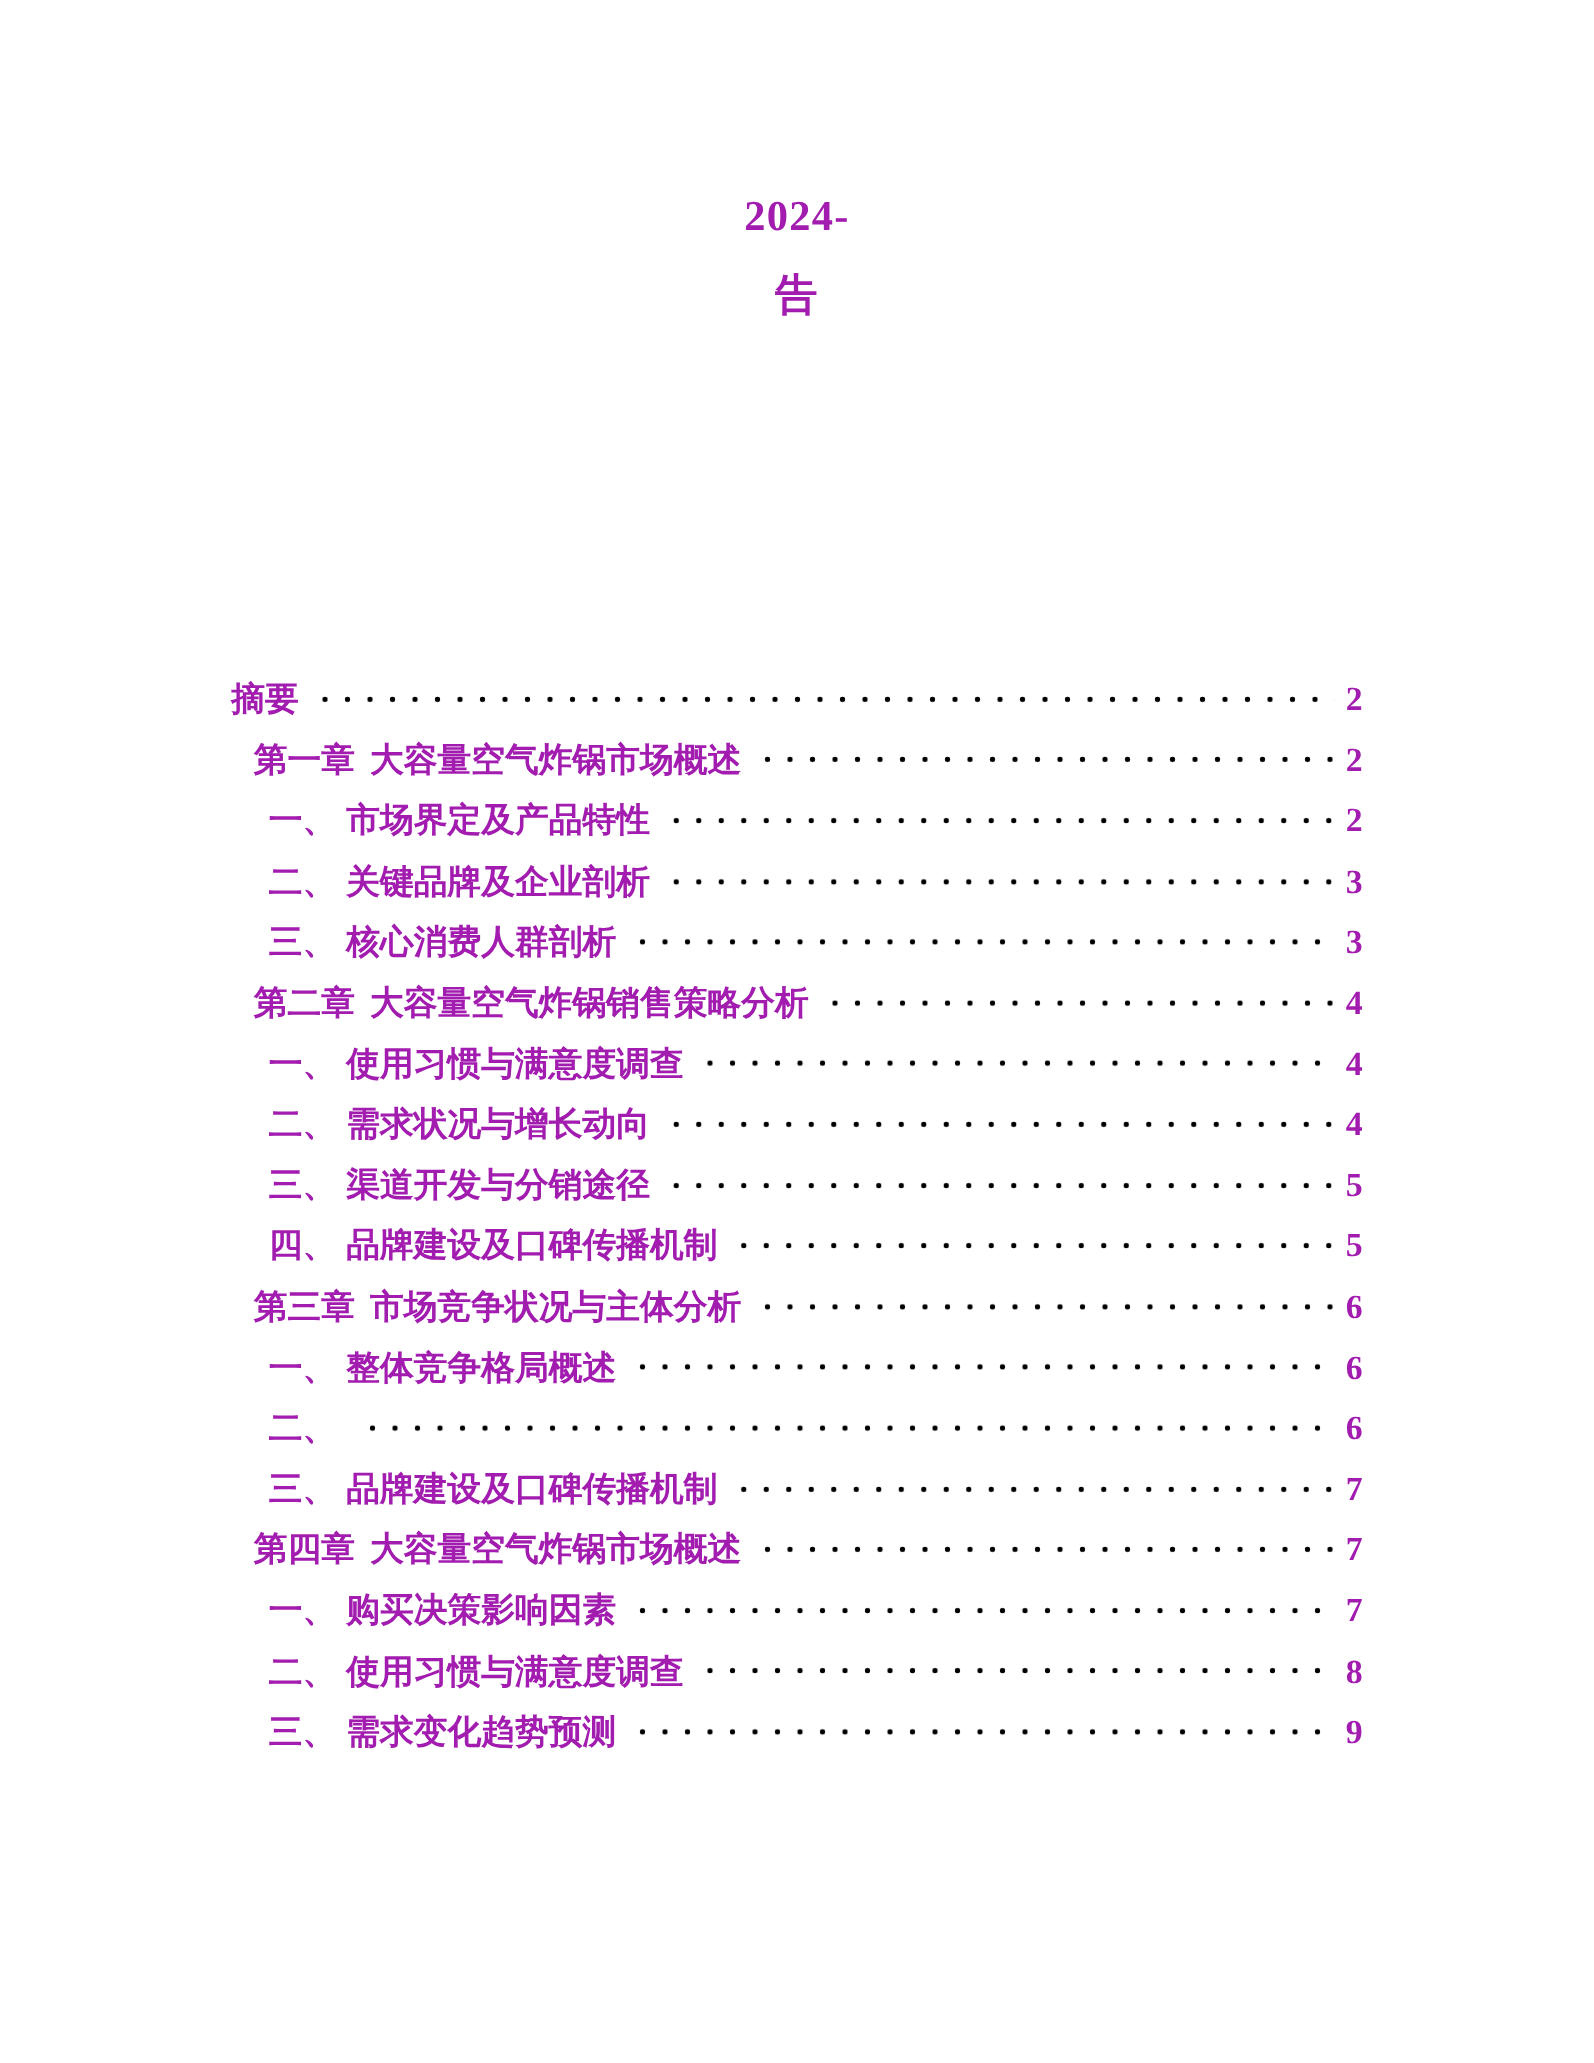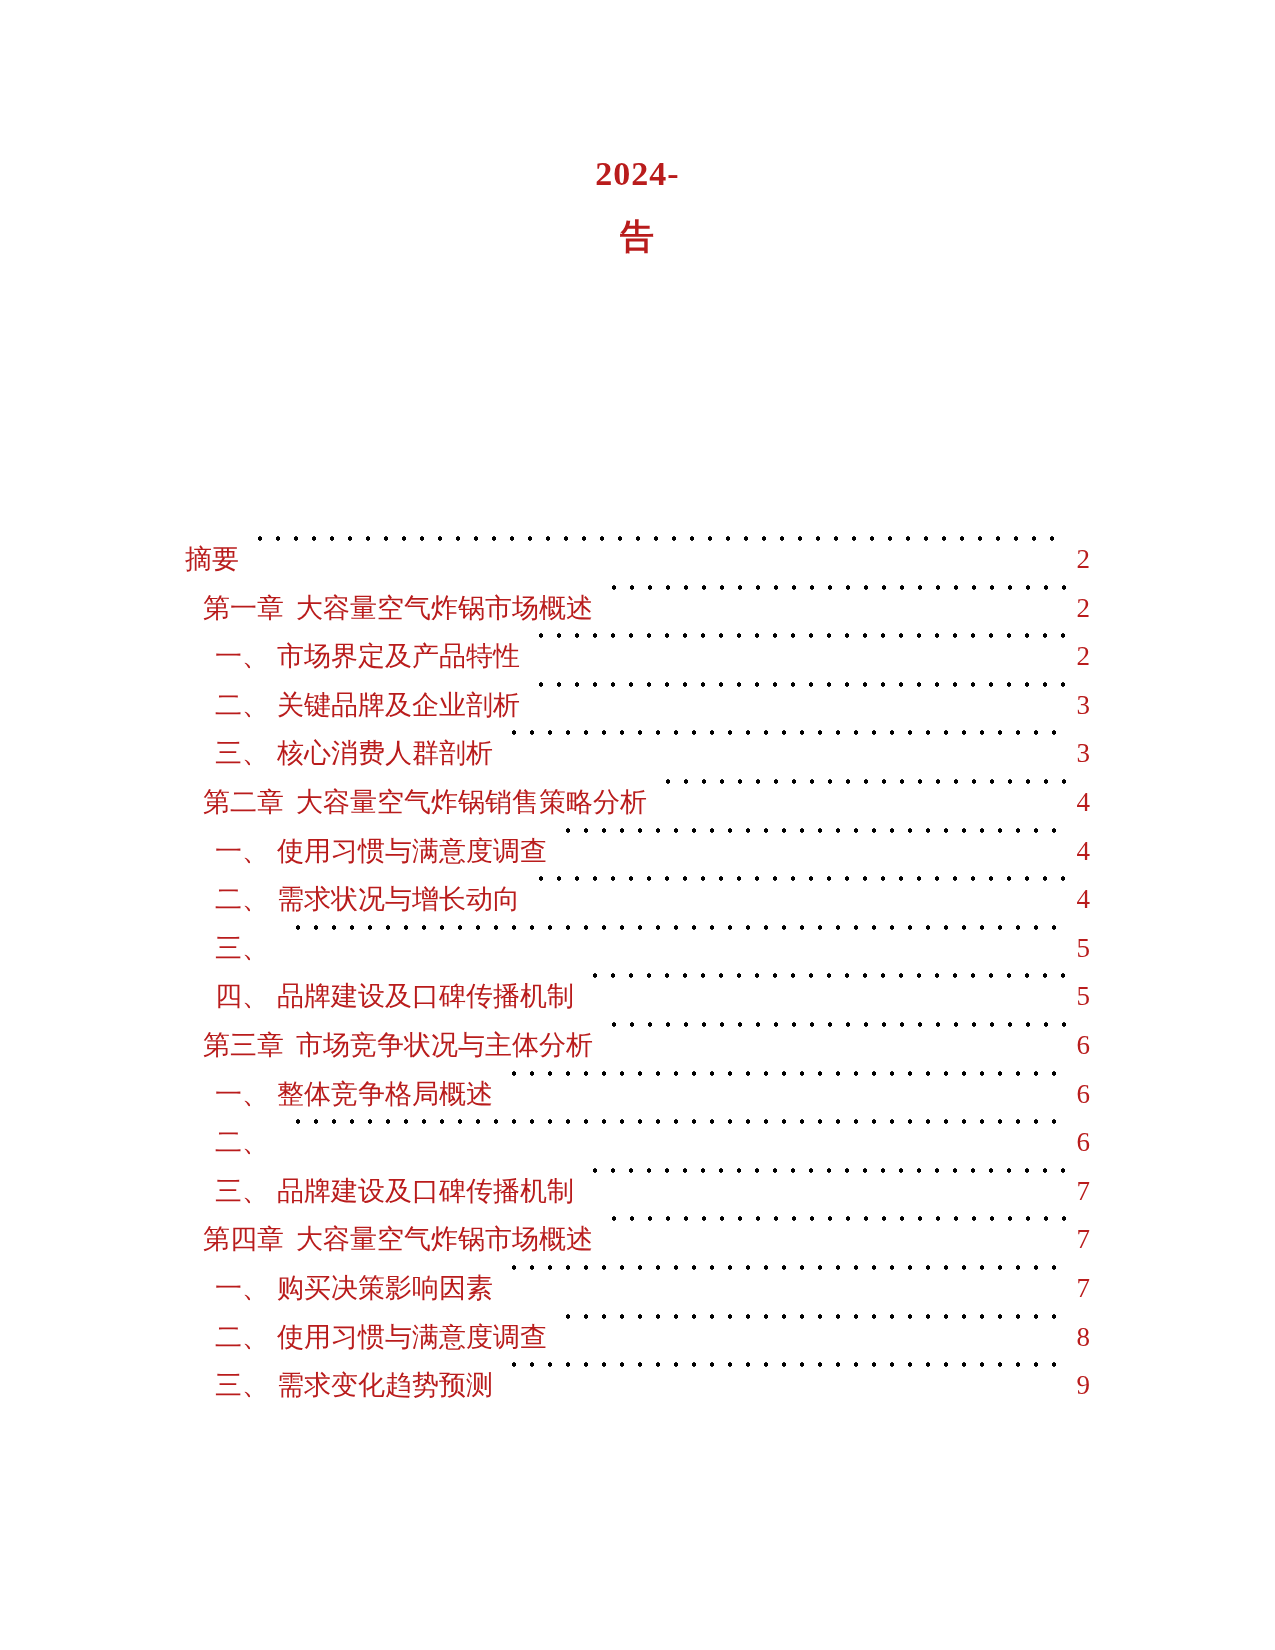--- a/index.html
+++ b/index.html
@@ -6,46 +6,46 @@
     margin: 0;
     padding: 0;
     background: #ffffff;
   }
   .page {
     position: relative;
     width: 1275px;
     height: 1650px;
     margin: 0 auto;
     background: #ffffff;
-    color: #b91c1c;
+    color: #a21caf;
     font-family: "Liberation Serif", serif;
     overflow: hidden;
   }
   .doc-title {
     margin: 142px auto 0;
     width: 920px;
     text-align: center;
     font-size: 34px;
     font-weight: bold;
     line-height: 63px;
     letter-spacing: 1px;
   }
   .doc-title .title-line {
     white-space: nowrap;
   }
   .toc {
     margin: 267px 185px 0 185px;
   }
   .toc-row {
     display: flex;
-    align-items: flex-start;
+    align-items: center;
     height: 48.6px;
     line-height: 48.6px;
     font-size: 27px;
-    font-weight: normal;
+    font-weight: bold;
     white-space: nowrap;
   }
   .toc-marker { flex: none; }
   .toc-row.chapter .toc-marker { min-width: 93px; margin-left: 18px; }
   .toc-row.sub .toc-marker { margin-left: 30px; min-width: 62px; }
   .toc-label { flex: none; }
   .leader {
     flex: 1 1 auto;
     height: 7px;
     margin: 0 4px 0 12px;
@@ -122,20 +122,21 @@
 
     <div class="toc-row sub">
       <span class="toc-marker">二、</span>
       <span class="toc-label">需求状况与增长动向</span>
       <span class="leader"></span>
       <span class="toc-page">4</span>
     </div>
 
     <div class="toc-row sub">
       <span class="toc-marker">三、</span>
+      <span class="toc-label">渠道开发与分销途径</span>
       <span class="leader"></span>
       <span class="toc-page">5</span>
     </div>
 
     <div class="toc-row sub">
       <span class="toc-marker">四、</span>
       <span class="toc-label">品牌建设及口碑传播机制</span>
       <span class="leader"></span>
       <span class="toc-page">5</span>
     </div>

